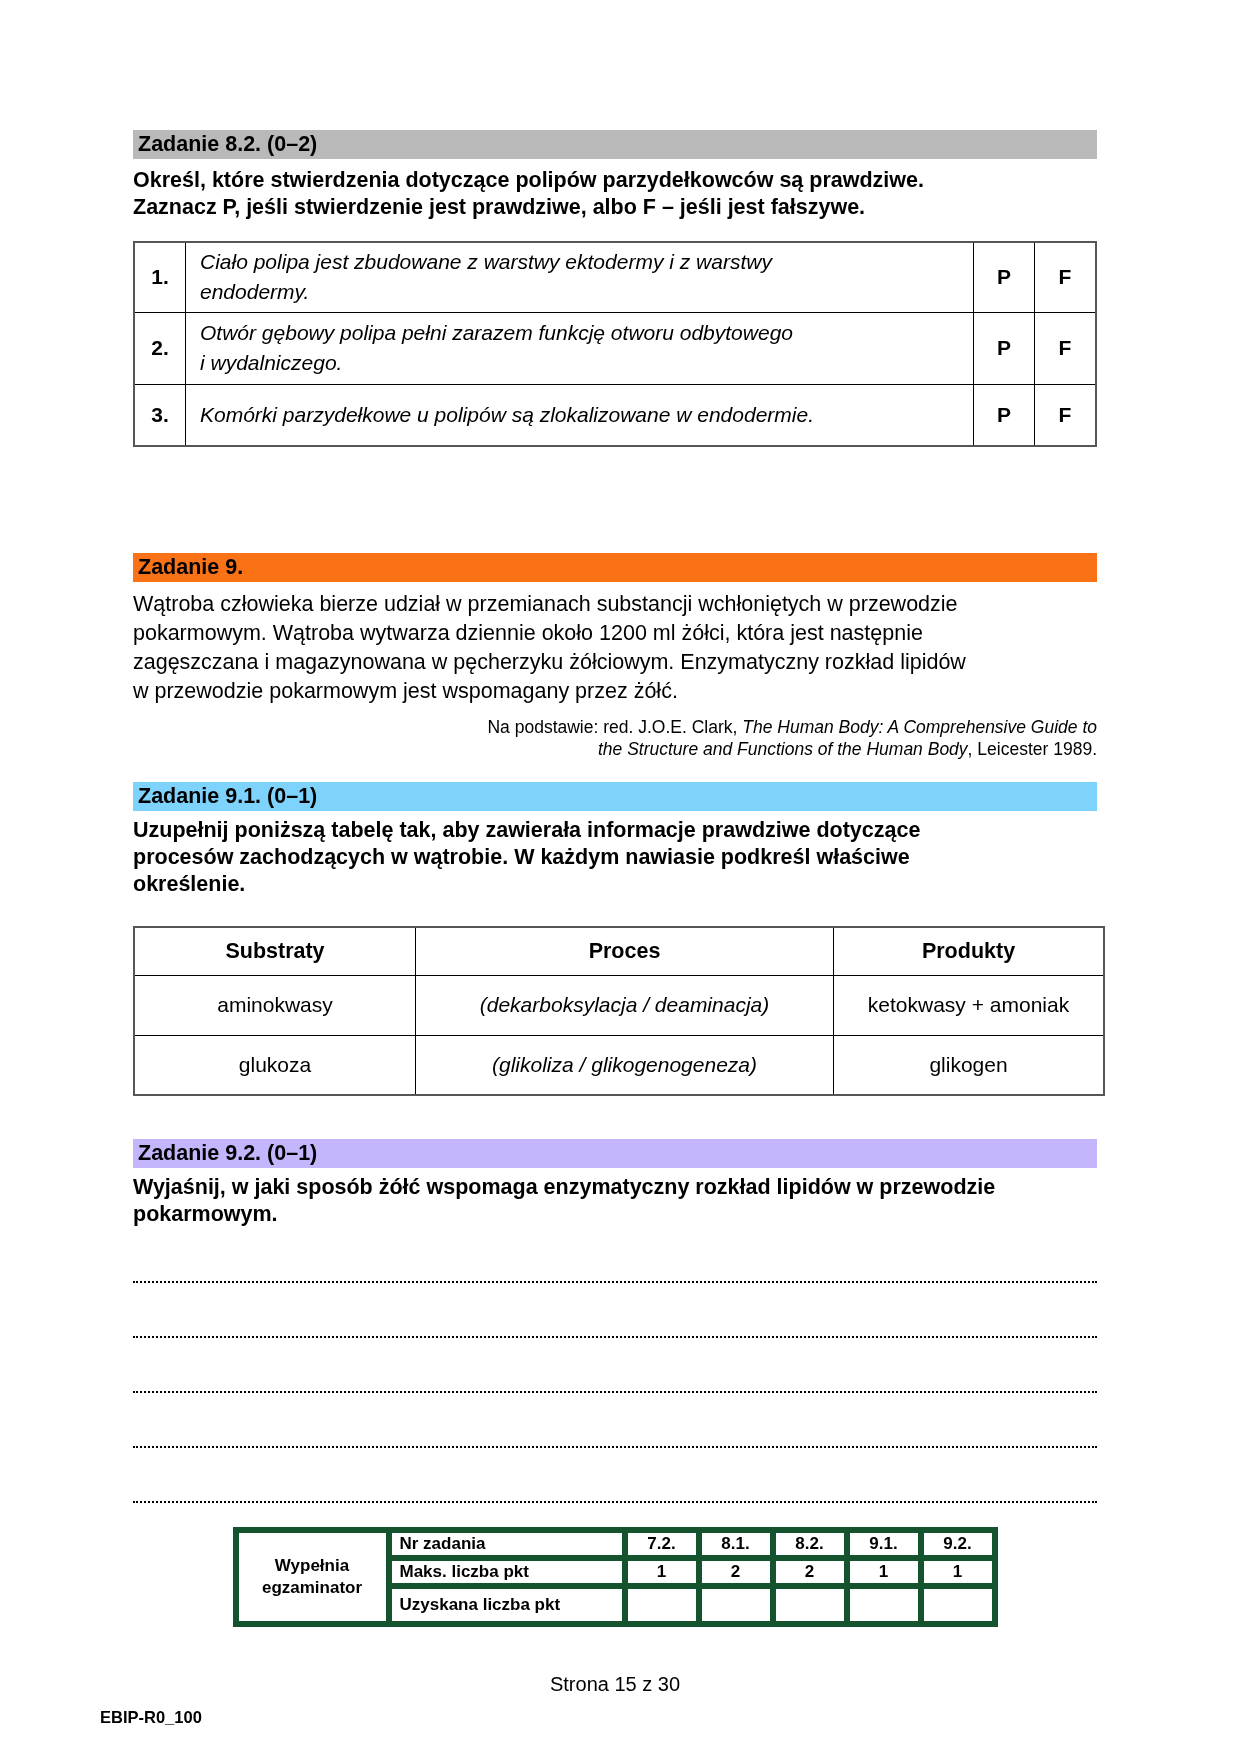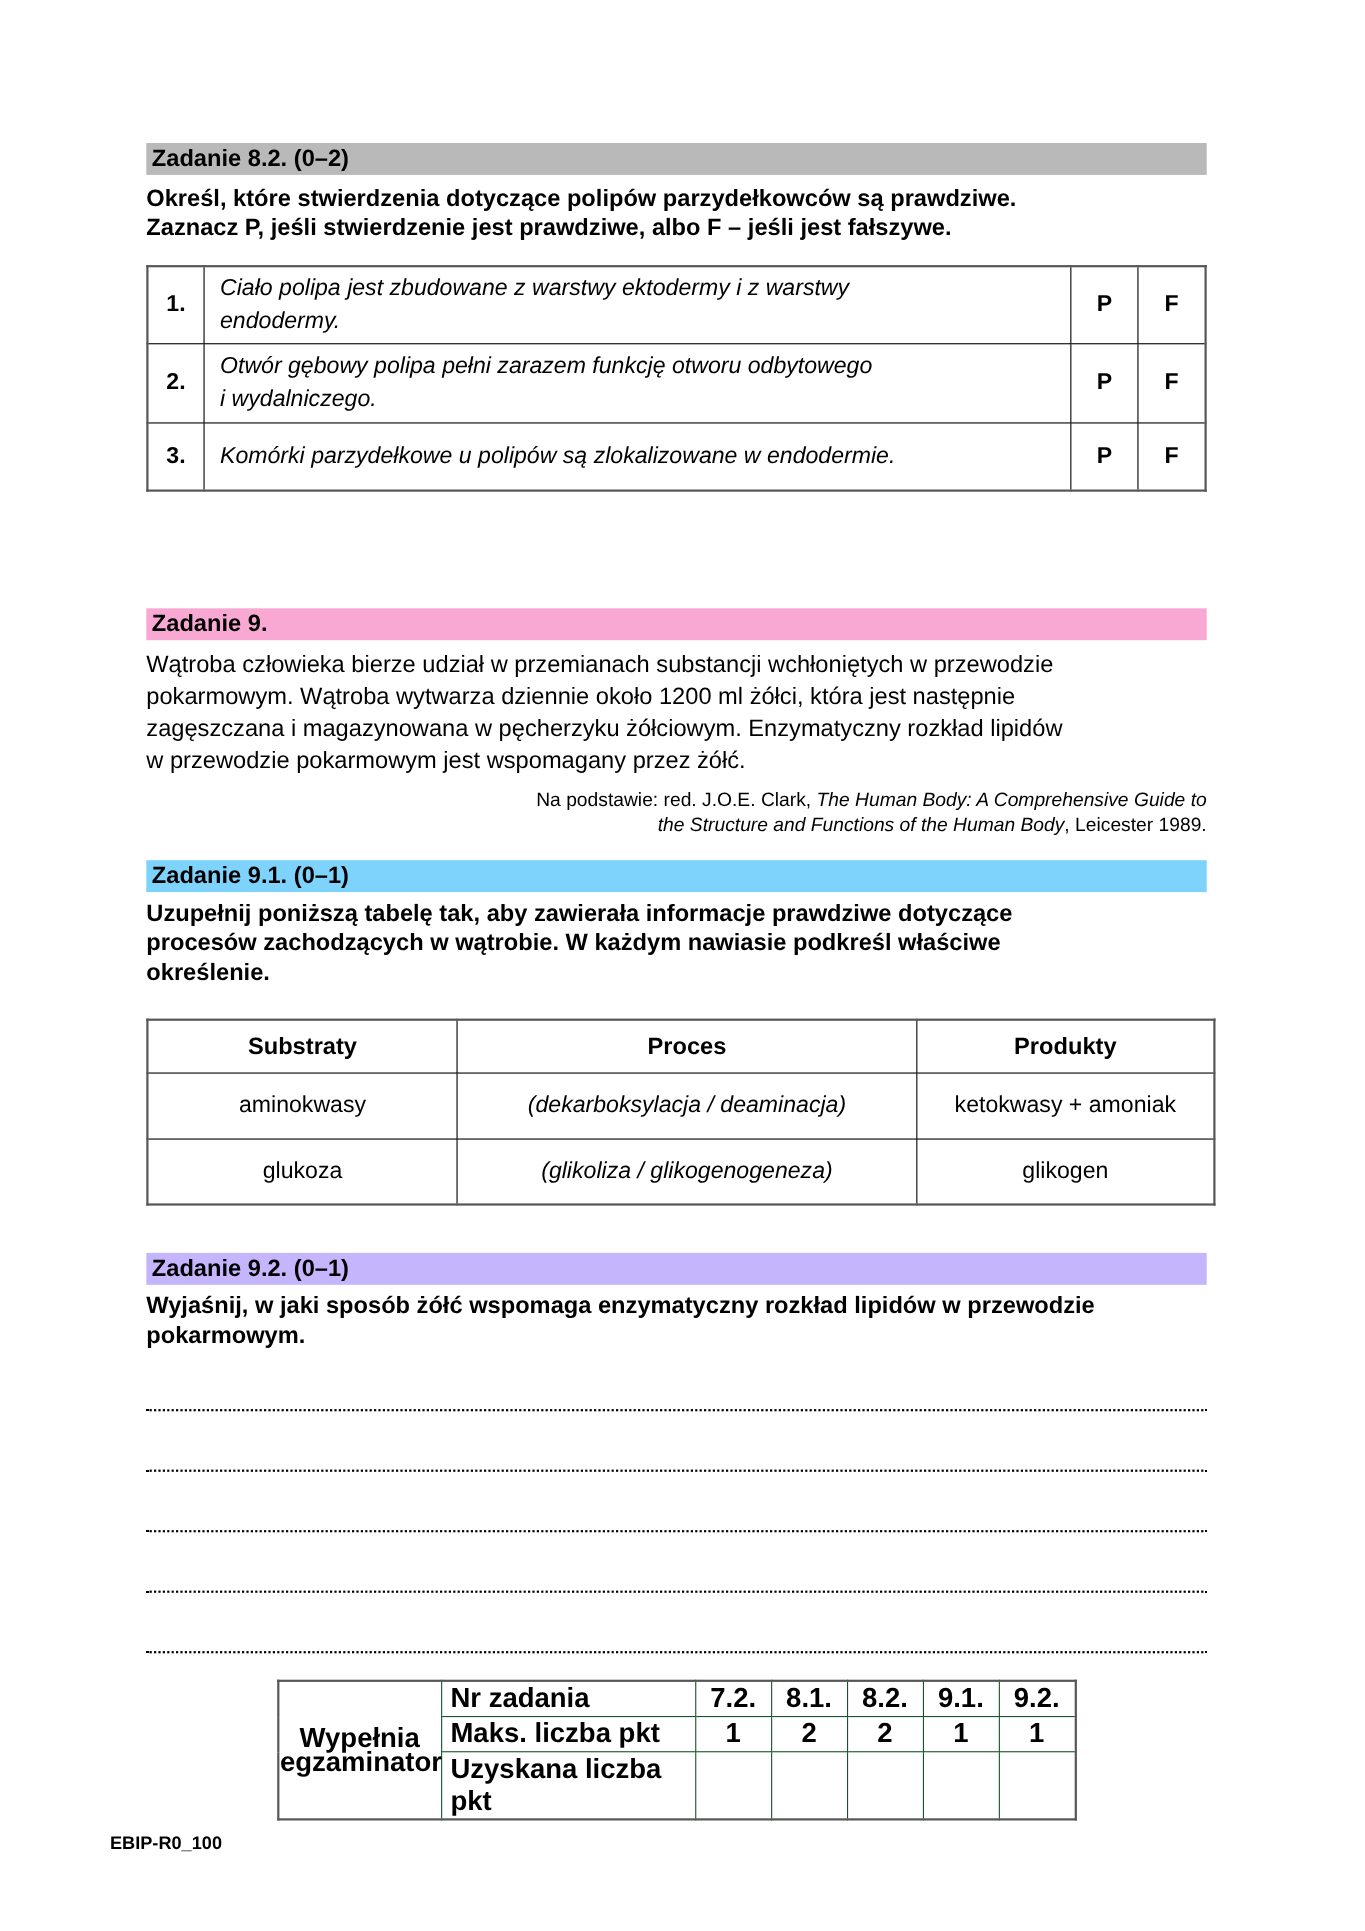--- a/index.html
+++ b/index.html
@@ -62,21 +62,21 @@
   .answer-area { margin-top:0; }
   .ans-line { height:53px; border-bottom:2.5px dotted #000; }
 
   
   table.exam-table {
     border-collapse:collapse; table-layout:fixed;
     width:712px; margin:24px auto 0 auto;
     border:2px solid #565656;
     font-weight:bold;
   }
-  table.exam-table td { border:1px solid #14532d; font-size:25px; }
+  table.exam-table td { border:6px solid #14532d; font-size:17px; }
   .exam-table .erow1 { height:27px; }
   .exam-table .erow2 { height:25px; }
   .exam-table .erow3 { height:38px; }
   td.cell-who { width:145px; text-align:center; line-height:22px; }
   td.cell-elabel { width:221px; padding-left:8px; }
   td.cell-enum { width:66px; text-align:center; }
 
   .footer-page { margin-top:46px; text-align:center; font-size:20px; }
   .footer-code { margin-top:12px; margin-left:-33px; font-size:16.5px; font-weight:bold; }
 </style>
@@ -115,21 +115,21 @@
       <td class="cell-no">3.</td>
       <td class="cell-stmt">
         <div>Komórki parzydełkowe u polipów są zlokalizowane w endodermie.</div>
       </td>
       <td class="cell-pf">P</td>
       <td class="cell-pf">F</td>
     </tr>
   </tbody>
     </table>
 
-  <div class="task-bar" style="margin-top: 106px; background: #f9a8d4;">Zadanie 9.</div>
+  <div class="task-bar" style="margin-top: 106px; background: #f97316;">Zadanie 9.</div>
   <div class="para">
     <div>Wątroba człowieka bierze udział w przemianach substancji wchłoniętych w przewodzie</div>
     <div>pokarmowym. Wątroba wytwarza dziennie około 1200 ml żółci, która jest następnie</div>
     <div>zagęszczana i magazynowana w pęcherzyku żółciowym. Enzymatyczny rozkład lipidów</div>
     <div>w przewodzie pokarmowym jest wspomagany przez żółć.</div>
   </div>
   <div class="source">
     <div><span>Na podstawie: red. J.O.E. Clark, </span><i>The Human Body: A Comprehensive Guide to</i></div>
     <div><i>the Structure and Functions of the Human Body</i><span>, Leicester 1989.</span></div>
   </div>
@@ -201,15 +201,16 @@
       <td class="cell-elabel">Uzyskana liczba pkt</td>
       <td class="cell-enum"></td>
       <td class="cell-enum"></td>
       <td class="cell-enum"></td>
       <td class="cell-enum"></td>
       <td class="cell-enum"></td>
     </tr>
   </tbody>
     </table>
 
+  <div class="footer-page">Strona 15 z 30</div>
   <div class="footer-code">EBIP-R0_100</div>
 
 </div>
 
 </body></html>

